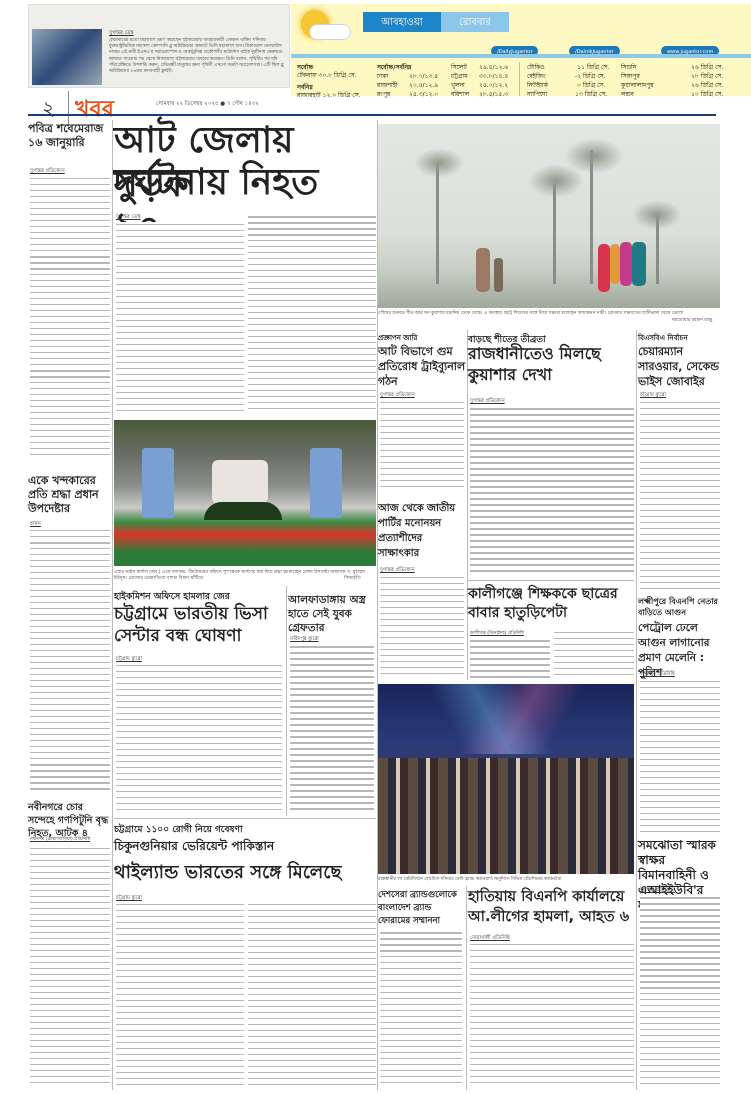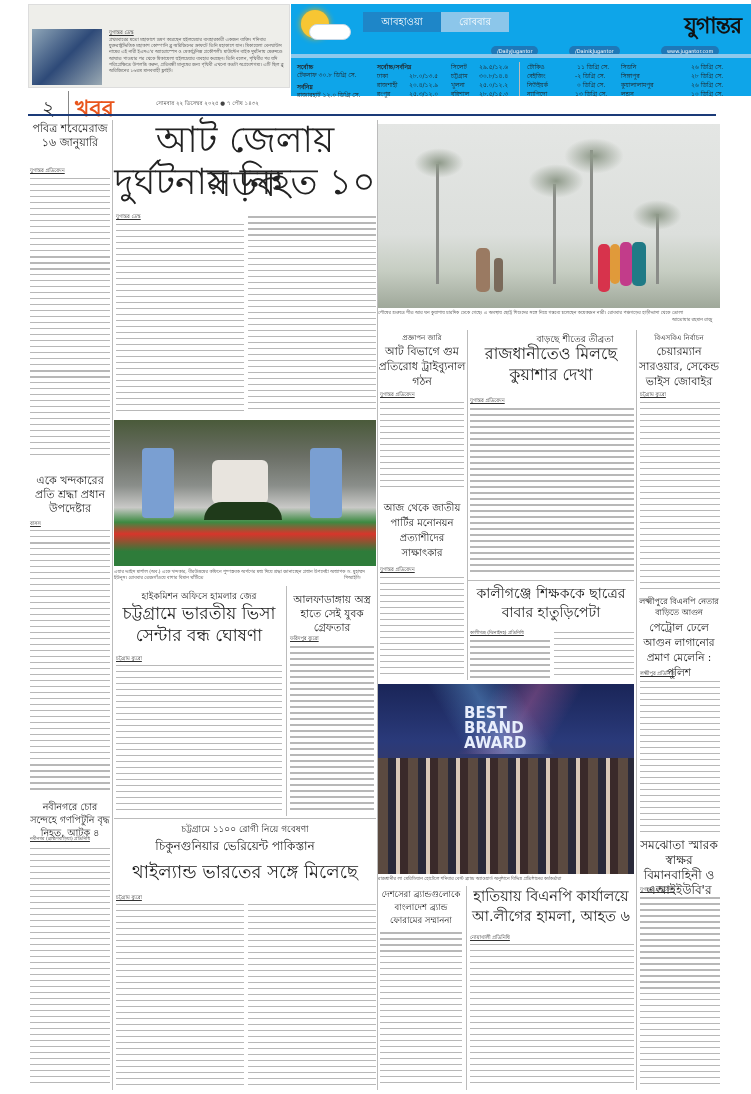--- a/index.html
+++ b/index.html
@@ -3,37 +3,37 @@
 <meta charset="utf-8">
 <style>
 *{box-sizing:border-box;margin:0;padding:0}
 body{width:751px;height:1094px;background:#fff;font-family:"DejaVu Sans",sans-serif;color:#222;overflow:hidden;position:relative}
 .abs{position:absolute}
 .topbox{left:28px;top:4px;width:262px;height:84px;background:#eeeeea;border:1px solid #ddd}
 .topbox h3{font-size:13px;font-weight:normal;text-align:center;margin-top:6px;color:#222}
 .topbox .img{position:absolute;left:3px;top:24px;width:70px;height:56px;background:linear-gradient(135deg,#8fa6b8,#2e4a78 50%,#9aa9b3);}
 .topbox .byline{position:absolute;left:80px;top:24px;font-size:5px;text-decoration:underline;color:#333}
 .topbox .txt{position:absolute;left:80px;top:32px;width:178px;font-size:4.5px;line-height:6.2px;color:#444}
-.weather{left:291px;top:4px;width:460px;height:92px;background:#0ea5e9}
+.weather{left:291px;top:4px;width:460px;height:92px;background:#fef9c3}
 .weather .sun{position:absolute;left:10px;top:6px;width:28px;height:28px;border-radius:50%;background:#f7c633;box-shadow:0 0 6px #f4b400}
 .weather .cloud{position:absolute;left:18px;top:20px;width:42px;height:16px;border-radius:10px;background:#fff;border:1px solid #c6d8e8}
 .wtab1{position:absolute;left:72px;top:8px;width:78px;height:20px;background:#1e86c8;color:#fff;font-size:10px;text-align:center;line-height:20px}
 .wtab2{position:absolute;left:150px;top:8px;width:68px;height:20px;background:#8cc6ea;color:#fff;font-size:10px;text-align:center;line-height:20px}
 .logo{position:absolute;left:120px;top:4px;right:10px;text-align:right;font-family:"DejaVu Serif",serif;font-size:22px;font-weight:bold;color:#111;letter-spacing:-1px}
 .social{position:absolute;top:42px;height:10px;border-radius:5px;background:#1e78b8;color:#fff;font-size:5px;line-height:10px;padding:0 6px}
 .wbar{position:absolute;left:0;top:50px;width:460px;height:4px;background:#8ec9ec}
 .wrow{position:absolute;font-size:6px;white-space:nowrap}
 .sechead{left:28px;top:93px;width:262px;height:22px}
 .pageno{position:absolute;left:14px;top:0;font-size:20px;color:#333;font-family:"DejaVu Serif",serif}
 .secname{position:absolute;left:40px;top:-2px;font-size:22px;color:#e8551c;font-weight:bold;border-left:1px solid #888;padding-left:6px}
 .secdate{position:absolute;left:128px;top:7px;font-size:5.5px;color:#444}
 .rule{left:28px;top:114px;width:345px;height:2px;background:#1a3a78}
 .rule2{left:373px;top:114px;width:343px;height:2px;background:#1a3a78}
 .col{position:absolute;font-size:4.5px;line-height:6px;color:#666;overflow:hidden;text-align:justify}
-.hd{position:absolute;text-align:center;color:#222;font-weight:normal}
+.hd{position:absolute;color:#222;font-weight:bold}
 .by{position:absolute;font-size:5px;color:#333;text-decoration:underline}
 .photo{position:absolute;overflow:hidden}
 .cap{position:absolute;font-size:4.5px;line-height:6px;color:#444}
 .vline{position:absolute;width:1px;background:#bbb}
 .hline{position:absolute;height:1px;background:#bbb}
 .lines{background:repeating-linear-gradient(#fff 0,#fff 2px,#b8b8b8 2px,#b8b8b8 3.5px,#fff 3.5px,#fff 6px)}
 </style>
 </head>
 <body>
 
@@ -41,21 +41,20 @@
   <div class="img"></div>
   <div class="byline">যুগান্তর ডেস্ক</div>
   <div class="txt">প্রথমবারের মতো মহাকাশে ভ্রমণ করেছেন হুইলচেয়ার ব্যবহারকারী একজন ব্যক্তি। শনিবার যুক্তরাষ্ট্রভিত্তিক মহাকাশ কোম্পানি ব্লু অরিজিনের ক্রাফটে তিনি মহাকাশে যান। মিকায়েলা বেনথাউস নামের এই নারী ইএসএ'র অ্যারোস্পেস ও মেকাট্রনিক্স প্রকৌশলী। মাউন্টেন বাইক দুর্ঘটনায় মেরুদণ্ডে আঘাত পাওয়ার পর থেকে মিকায়েলা হুইলচেয়ার ব্যবহার করছেন। তিনি বলেন, পৃথিবীর পর যদি পরিপ্রেক্ষিতে উপলব্ধি করুন, প্রতিবন্ধী মানুষের জন্য পৃথিবী এখনো কতটা অপ্রবেশগম্য। এটি ছিল ব্লু অরিজিনের ১৬তম মানববাহী ফ্লাইট।</div>
 </div>
 
 <div class="abs weather">
   <div class="sun"></div>
   <div class="cloud"></div>
   <div class="wtab1">আবহাওয়া</div>
   <div class="wtab2">রোববার</div>
-  <div class="logo">যুগান্তর</div>
   <div class="social" style="left:200px">/DailyJugantor</div>
   <div class="social" style="left:278px">/DainikJugantor</div>
   <div class="social" style="left:370px">www.jugantor.com</div>
   <div class="wbar"></div>
 
   <div class="wrow" style="left:6px;top:58px;font-weight:bold">সর্বোচ্চ</div>
   <div class="wrow" style="left:6px;top:66px">টেকনাফ ৩০.৮ ডিগ্রি সে.</div>
   <div class="wrow" style="left:6px;top:78px;font-weight:bold">সর্বনিম্ন</div>
   <div class="wrow" style="left:6px;top:86px">রাজারহাট ১২.০ ডিগ্রি সে.</div>
 
@@ -179,21 +178,21 @@
 <div class="hd" style="left:378px;top:344px;width:88px;font-size:11px;line-height:15px">আট বিভাগে গুম প্রতিরোধ ট্রাইব্যুনাল গঠন</div>
 <div class="by" style="left:380px;top:391px">যুগান্তর প্রতিবেদন</div>
 <div class="col lines" style="left:380px;top:400px;width:84px;height:92px"></div>
 
 <div class="hd" style="left:378px;top:500px;width:88px;font-size:10px;line-height:15px">আজ থেকে জাতীয় পার্টির মনোনয়ন প্রত্যাশীদের সাক্ষাৎকার</div>
 <div class="by" style="left:380px;top:566px">যুগান্তর প্রতিবেদন</div>
 <div class="col lines" style="left:380px;top:575px;width:84px;height:104px"></div>
 
 <div class="vline" style="left:467px;top:330px;height:350px"></div>
 
-<div class="hd" style="left:492px;top:332px;width:166px;font-size:9px">বাড়ছে শীতের তীব্রতা</div>
+<div class="hd" style="left:468px;top:332px;width:166px;font-size:9px">বাড়ছে শীতের তীব্রতা</div>
 <div class="hd" style="left:468px;top:344px;width:166px;font-size:16px;line-height:20px">রাজধানীতেও মিলছে</div>
 <div class="hd" style="left:468px;top:365px;width:166px;font-size:16px;line-height:20px">কুয়াশার দেখা</div>
 <div class="by" style="left:470px;top:397px">যুগান্তর প্রতিবেদন</div>
 <div class="col lines" style="left:470px;top:406px;width:164px;height:170px"></div>
 
 <div class="hline" style="left:468px;top:580px;width:166px"></div>
 <div class="hd" style="left:468px;top:584px;width:166px;font-size:14px;line-height:19px">কালীগঞ্জে শিক্ষককে ছাত্রের</div>
 <div class="hd" style="left:468px;top:603px;width:166px;font-size:14px;line-height:19px">বাবার হাতুড়িপেটা</div>
 <div class="by" style="left:470px;top:630px;font-size:4.5px">কালীগঞ্জ (ঝিনাইদহ) প্রতিনিধি</div>
 <div class="col lines" style="left:470px;top:638px;width:80px;height:40px"></div>
@@ -210,21 +209,20 @@
 <div class="hd" style="left:638px;top:620px;width:82px;font-size:10.5px;line-height:15px">পেট্রোল ঢেলে আগুন লাগানোর প্রমাণ মেলেনি : পুলিশ</div>
 <div class="by" style="left:640px;top:670px">লক্ষ্মীপুর প্রতিনিধি</div>
 <div class="col lines" style="left:640px;top:679px;width:80px;height:154px"></div>
 
 <div class="hd" style="left:638px;top:838px;width:82px;font-size:12px;line-height:15px">সমঝোতা স্মারক স্বাক্ষর বিমানবাহিনী ও এআইইউবি'র মধ্যে</div>
 <div class="by" style="left:640px;top:886px">যুগান্তর প্রতিবেদন</div>
 <div class="col lines" style="left:640px;top:895px;width:80px;height:194px"></div>
 
 <div class="photo" style="left:378px;top:684px;width:256px;height:190px;background:linear-gradient(180deg,#1a2558 0%,#2a3a7a 30%,#3d3a5e 55%,#5a4a48 75%,#3a3030 100%)">
   <div style="position:absolute;left:0;top:0;width:256px;height:70px;background:linear-gradient(60deg,transparent 30%,rgba(120,200,255,.35) 45%,transparent 60%),linear-gradient(-60deg,transparent 30%,rgba(255,120,180,.3) 45%,transparent 60%)"></div>
-  <div style="position:absolute;left:86px;top:22px;color:#e8eefc;font-size:15px;font-weight:bold;line-height:15px;width:90px">BEST BRAND AWARD</div>
   <div style="position:absolute;left:0;top:74px;width:256px;height:116px;background:repeating-linear-gradient(90deg,#5b4a40 0 10px,#2a2a3a 10px 18px,#d9c9b8 18px 22px,#3a2a2a 22px 30px)"></div>
 </div>
 <div class="cap" style="left:378px;top:876px;width:256px">রাজধানীর লা মেরিডিয়ান হোটেলে শনিবার বেস্ট ব্র্যান্ড অ্যাওয়ার্ড অনুষ্ঠানে বিভিন্ন প্রতিষ্ঠানের কর্মকর্তারা</div>
 
 <div class="hd" style="left:378px;top:888px;width:86px;font-size:8.5px;line-height:13px">দেশসেরা ব্র্যান্ডগুলোকে বাংলাদেশ ব্র্যান্ড ফোরামের সম্মাননা</div>
 <div class="col lines" style="left:380px;top:930px;width:82px;height:158px"></div>
 
 <div class="vline" style="left:466px;top:886px;height:204px"></div>
 
 <div class="hd" style="left:468px;top:886px;width:166px;font-size:14.5px;line-height:20px">হাতিয়ায় বিএনপি কার্যালয়ে</div>

